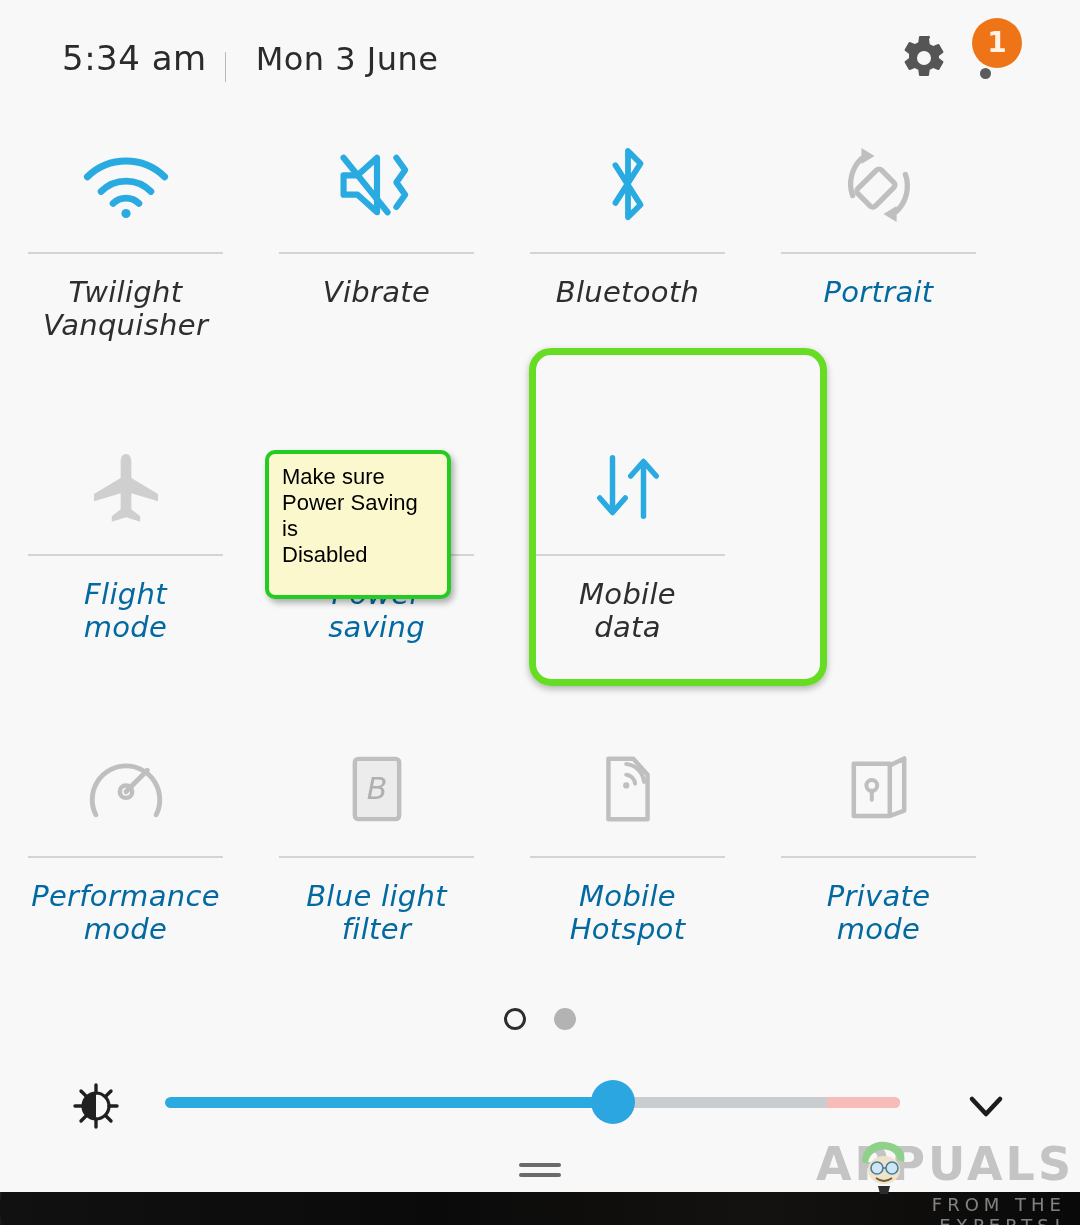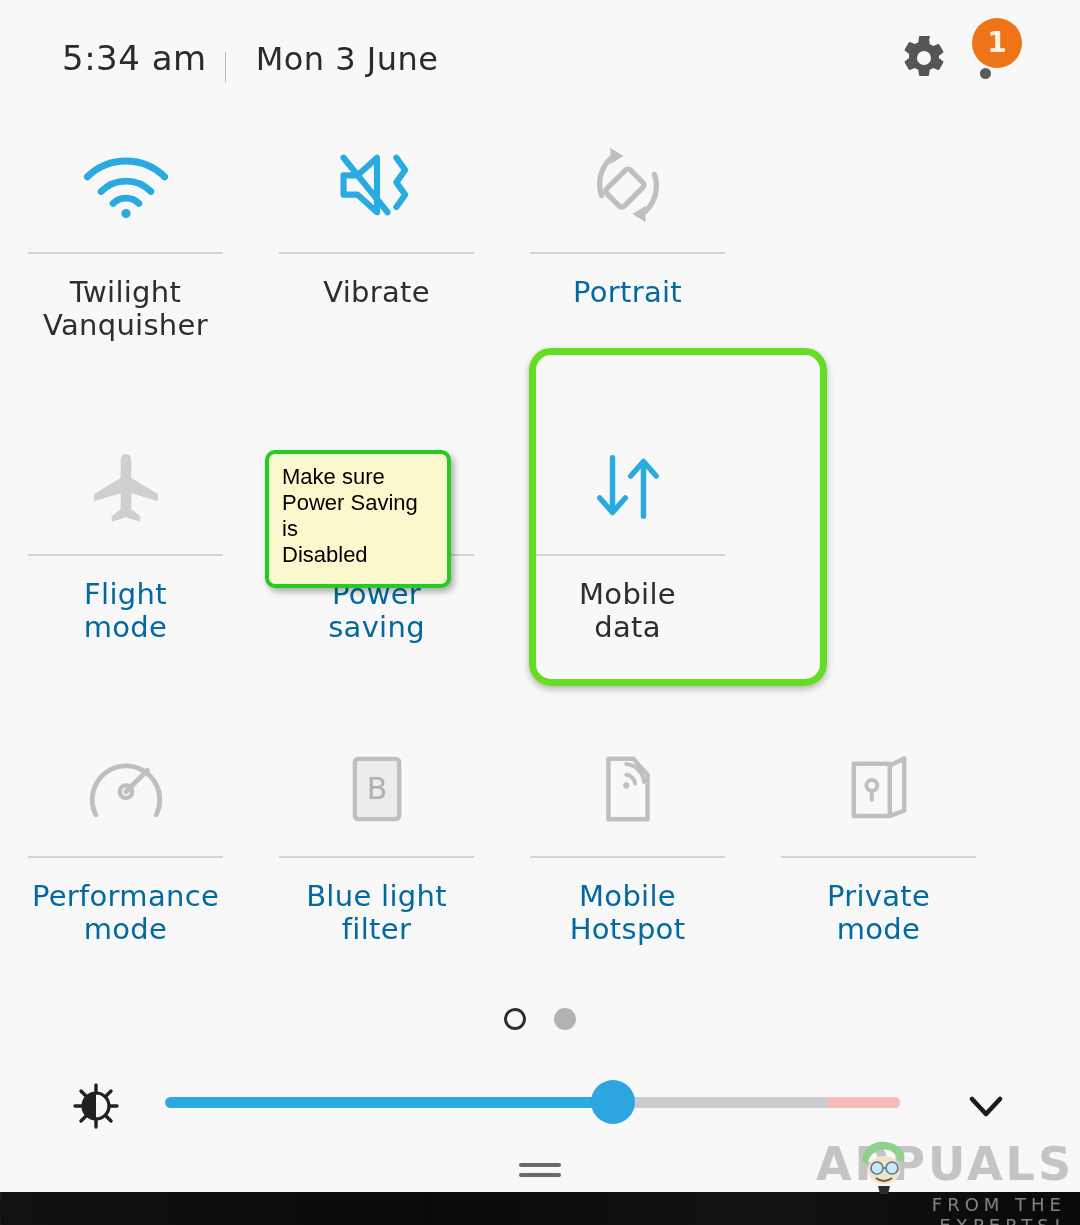--- a/index.html
+++ b/index.html
@@ -85,20 +85,21 @@
     align-items: center;
     justify-content: center;
     line-height: 1;
   }
 
   
   .grid {
     position: absolute;
     left: 0; top: 118px;
     width: 960px;
+    font-style: italic;
   }
   .row {
     display: flex;
     width: 1080px;
     height: 302px;
   }
   .tile {
     width: 251px;
     position: relative;
     display: flex;
@@ -139,21 +140,21 @@
     box-shadow: 0 3px 7px rgba(0,0,0,0.28);
     pointer-events: none;
     background: transparent;
   }
 
   
   .callout {
     position: absolute;
     left: 265px; top: 450px;
     width: 186px;
-    padding: 10px 12px 16px 13px;
+    padding: 10px 12px 27px 13px;
     background: #fbf8cd;
     border: 4px solid #22cc22;
     border-radius: 10px;
     box-shadow: 3px 4px 6px rgba(0,0,0,0.30);
     font-family: "Liberation Sans", sans-serif;
     font-size: 22px;
     line-height: 26px;
     color: #000;
     white-space: pre-line;
   }
@@ -337,20 +338,31 @@
               <path d="M12 32 L28 32 L50 12 L50 74 L28 54 L12 54 Z"></path>
               <path d="M12 12 L62 74"></path>
               <path d="M72 12 L82 26 L72 40 L82 54 L72 68"></path>
             </g>
           </svg>
         </div>
         <div class="tile-rule"></div>
         <div class="tile-label">Vibrate</div>
       </div>
 
+      <div class="tile">
+        <div class="tile-icon">
+          <svg viewBox="0 0 60 96" width="58" height="86">
+            <g fill="none" stroke="#29abe2" stroke-width="6.5" stroke-linejoin="round" stroke-linecap="round">
+              <path d="M16 26 L44 70 L30 84 L30 10 L44 24 L16 68"></path>
+            </g>
+          </svg>
+        </div>
+        <div class="tile-rule"></div>
+        <div class="tile-label">Bluetooth</div>
+      </div>
 
       <div class="tile inactive">
         <div class="tile-icon">
           <svg viewBox="0 0 100 100" width="88" height="88">
             <g fill="none" stroke="#bfbfbf" stroke-width="6" stroke-linecap="round" stroke-linejoin="round">
               <rect x="36" y="36" width="28" height="38" rx="4" transform="rotate(45 50 50)"></rect>
               <path d="M30 20 A40 40 0 0 0 20 62"></path>
               <path d="M70 80 A40 40 0 0 0 80 38"></path>
             </g>
             <path d="M30 8 L30 26 L45 17 Z" fill="#bfbfbf"></path>

